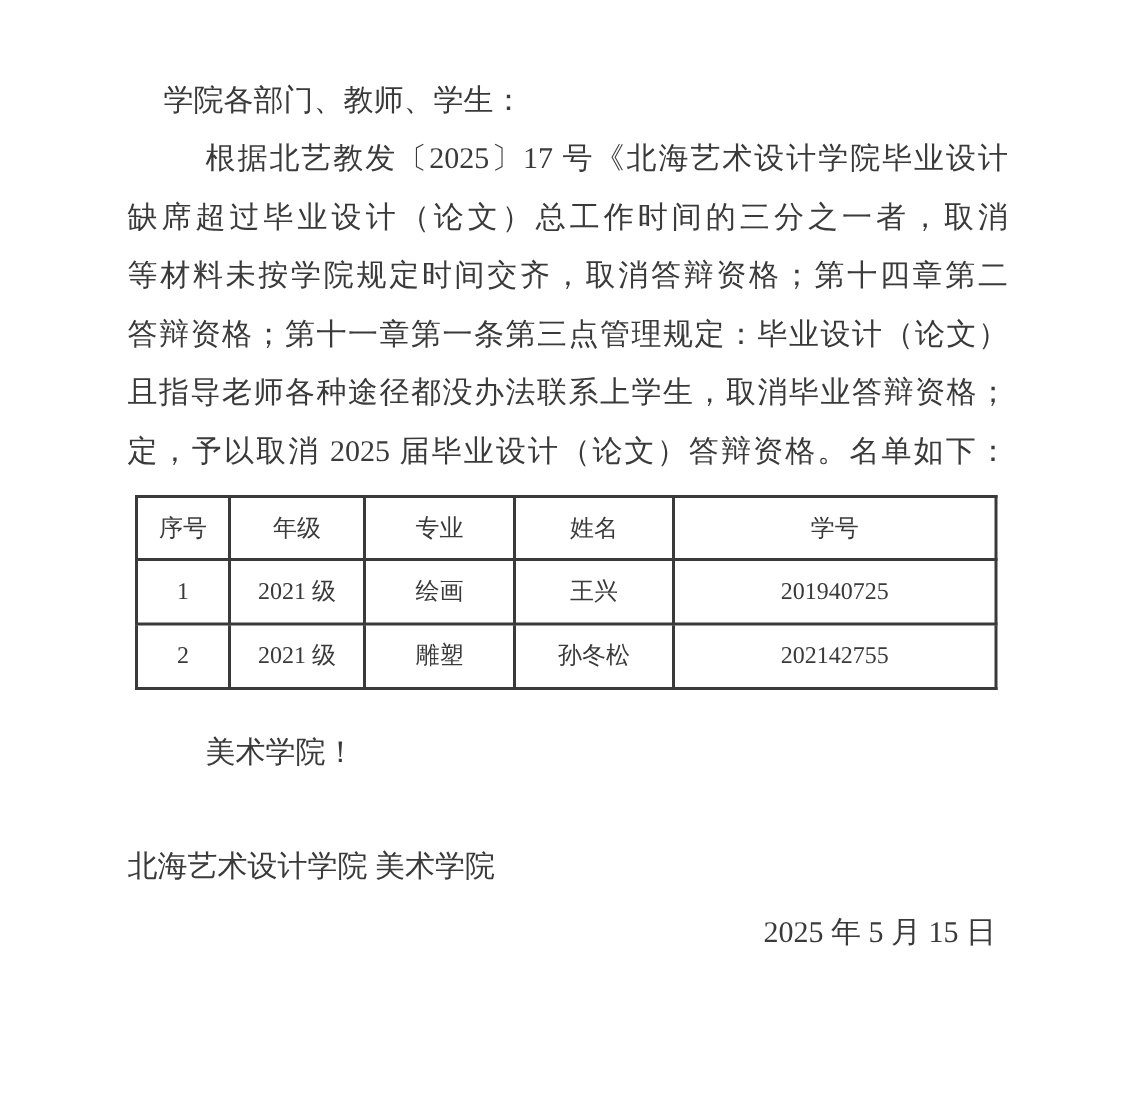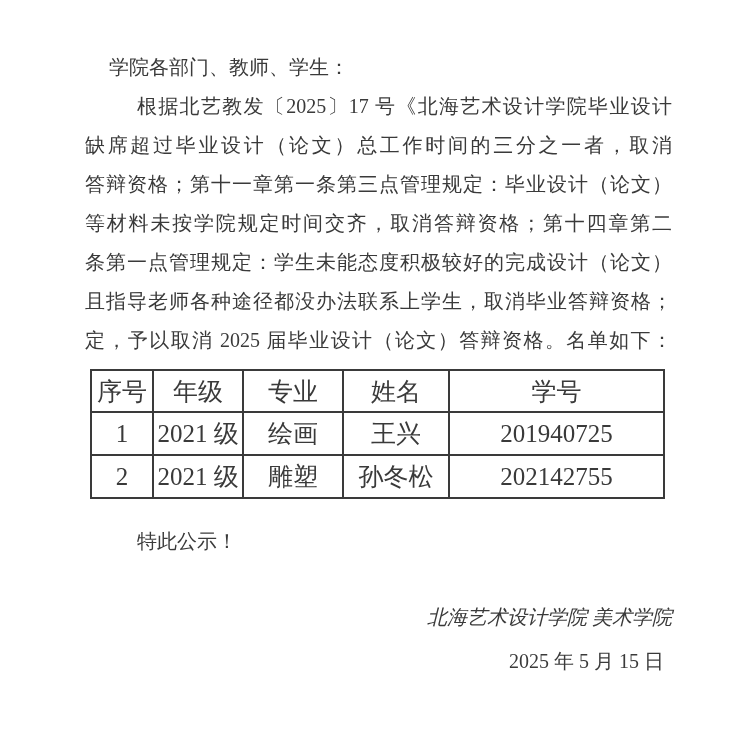--- a/index.html
+++ b/index.html
@@ -37,62 +37,59 @@
     margin-top: 9px;
     margin-left: 5px;
     width: 573px;
     table-layout: fixed;
   }
   table.roster th, table.roster td {
     border: 2px solid #3a3a3a;
     font-weight: normal;
     text-align: center;
     vertical-align: middle;
-    font-size: 25px;
+    font-size: 16px;
     color: #3a3a3a;
   }
   table.roster th { height: 42px; }
   table.roster td { height: 43px; }
   col.c1 { width: 62px; }
   col.c2 { width: 90px; }
   col.c3 { width: 100px; }
   col.c4 { width: 106px; }
   col.c5 { width: 215px; }
   .closing {
     margin-top: 23px;
     line-height: 39px;
     text-indent: 52px;
   }
   .signature {
     margin-top: 37px;
     line-height: 39px;
-    text-align: right;
-    font-style: italic;
   }
   .date {
     margin-top: 5px;
     line-height: 39px;
     text-align: right;
     padding-right: 8px;
   }
 </style>
 </head>
 <body>
 
 <div class="page">
   <div class="doc">
 
     <div class="salutation">学院各部门、教师、学生：</div>
 
     <div class="body-paragraph">
         <div class="line first">根据北艺教发〔2025〕17 号《北海艺术设计学院毕业设计</div>
         <div class="line">缺席超过毕业设计（论文）总工作时间的三分之一者，取消</div>
+        <div class="line">等材料未按学院规定时间交齐，取消答辩资格；第十四章第二</div>
         <div class="line">答辩资格；第十一章第一条第三点管理规定：毕业设计（论文）</div>
-        <div class="line">等材料未按学院规定时间交齐，取消答辩资格；第十四章第二</div>
-        <div class="line">条第一点管理规定：学生未能态度积极较好的完成设计（论文）</div>
         <div class="line">且指导老师各种途径都没办法联系上学生，取消毕业答辩资格；</div>
         <div class="line">定，予以取消 2025 届毕业设计（论文）答辩资格。名单如下：</div>
       </div>
 
     <table class="roster">
       <colgroup>
         <col class="c1">
           <col class="c2">
           <col class="c3">
           <col class="c4">
@@ -118,20 +115,20 @@
           <tr>
             <td>2</td>
             <td>2021 级</td>
             <td>雕塑</td>
             <td>孙冬松</td>
             <td>202142755</td>
           </tr>
         </tbody>
     </table>
 
-    <div class="closing">特此公示！</div>
+    <div class="closing">美术学院！</div>
 
     <div class="signature">北海艺术设计学院 美术学院</div>
 
     <div class="date">2025 年 5 月 15 日</div>
 
   </div>
 </div>
 
 </body></html>

